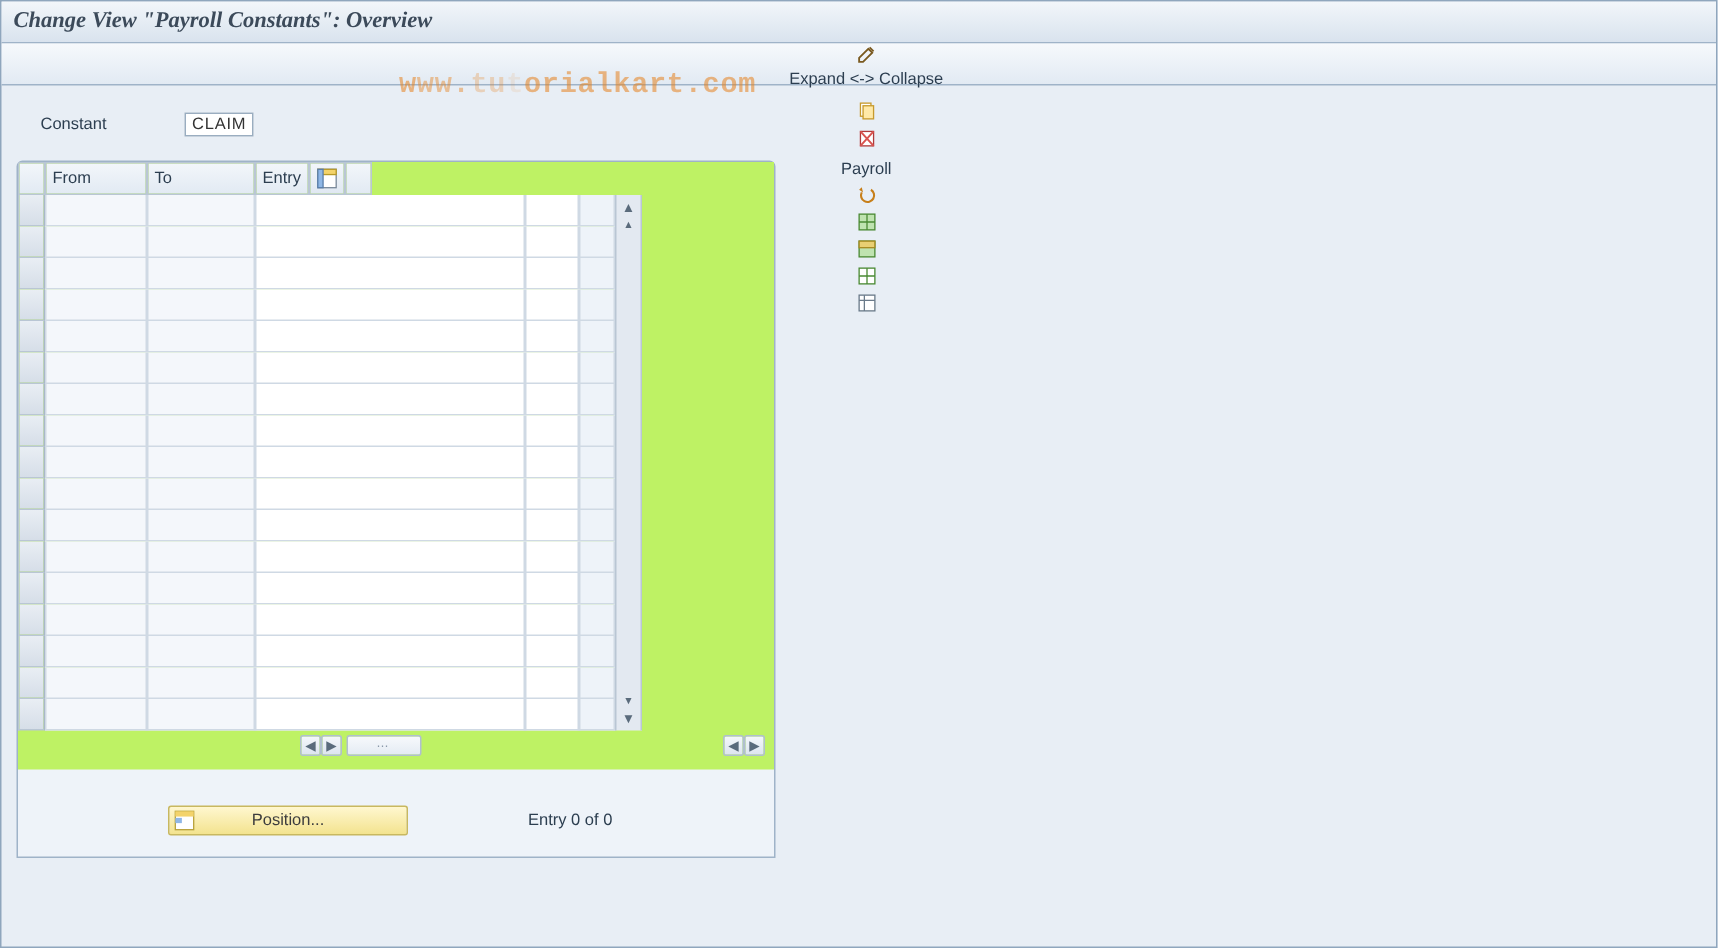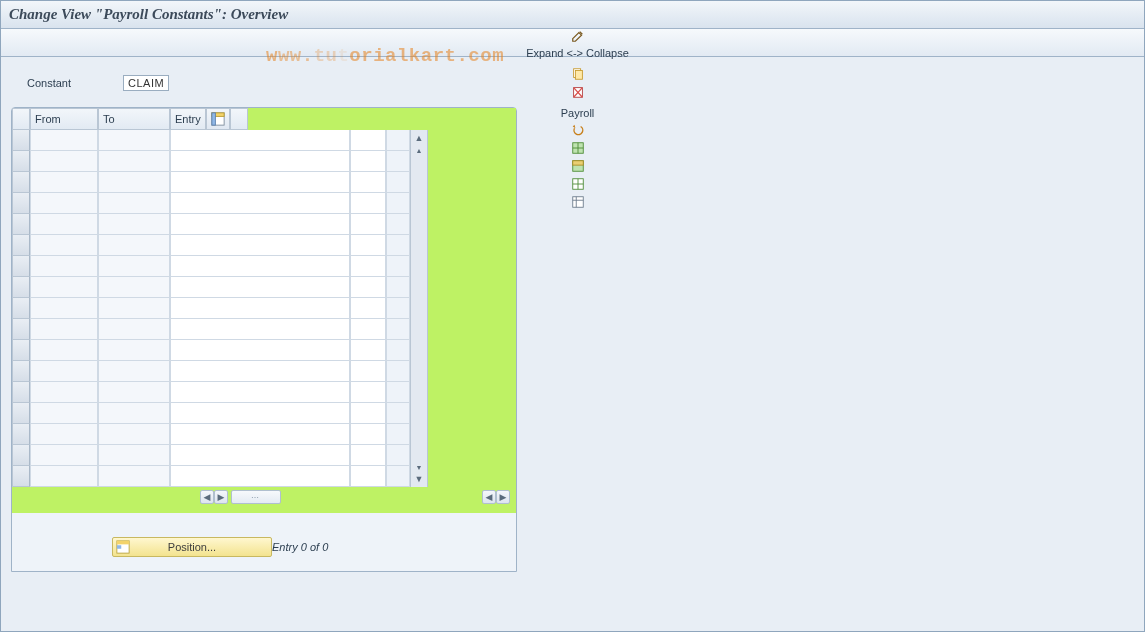--- a/index.html
+++ b/index.html
@@ -218,22 +218,22 @@
     position:relative;
     cursor:pointer;
     color:#3d3d3d;
     font-size:11px;
   }
   .pos-btn .pos-icon {
     position:absolute; left:3px; top:2px;
     width:14px; height:14px;
   }
   .entry-text {
+    margin-left:80px;
     color:#2c3e50;
-    font-style:italic;
   }
 
   
   .tri { font-size:9px; line-height:1; }
 </style>
 </head>
 <body>
 
 <div class="app">
 

